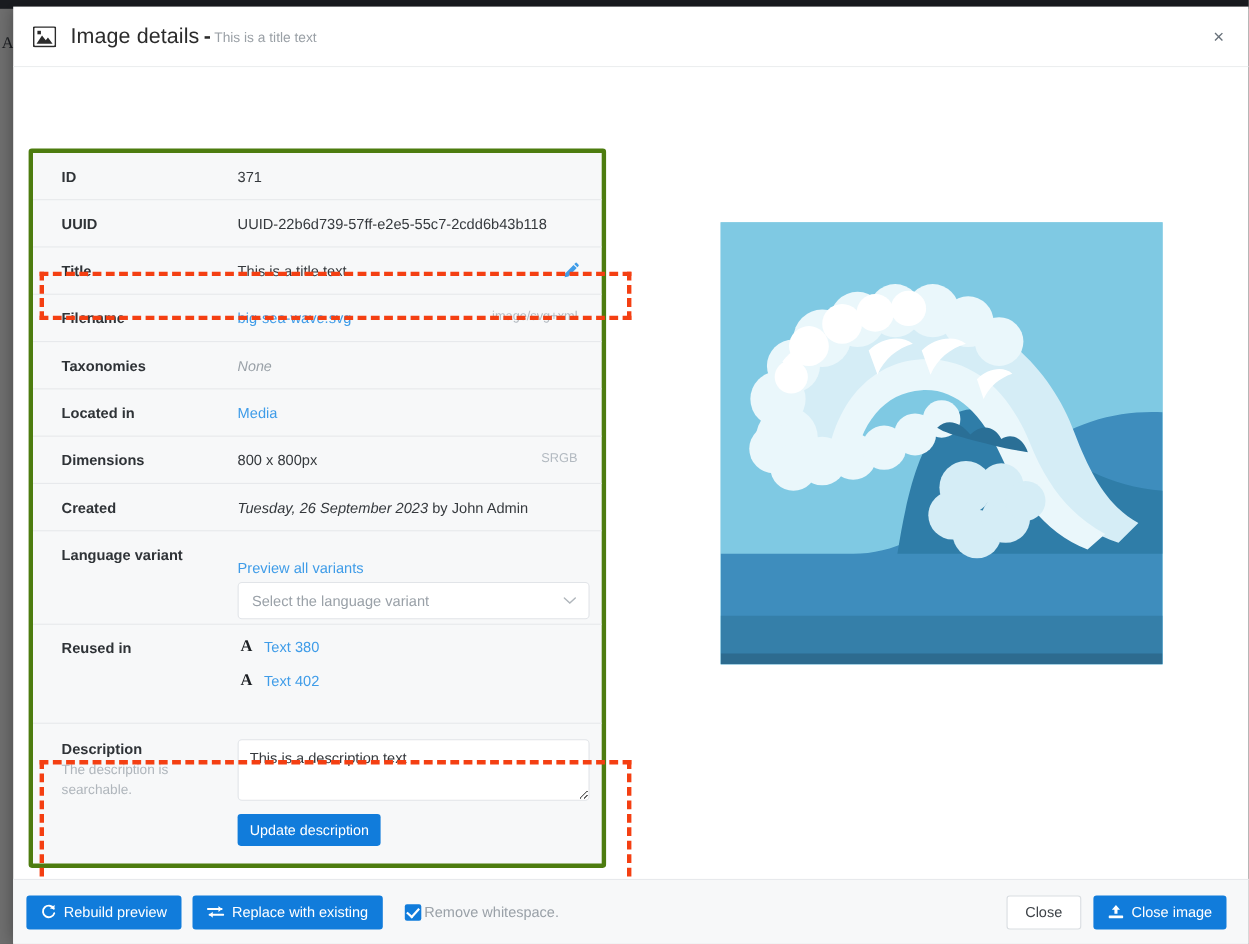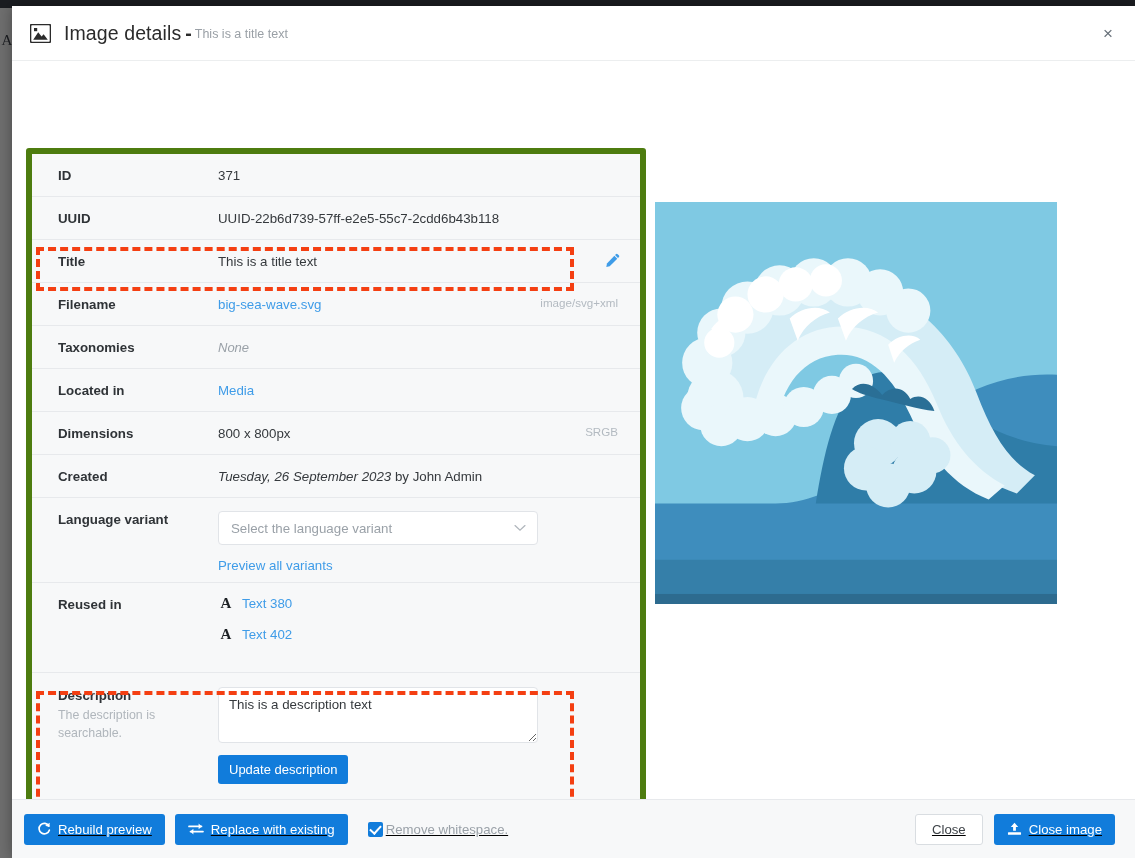--- a/index.html
+++ b/index.html
@@ -67,24 +67,24 @@
   }
 
   
   #modal-body {
     flex: 1 1 auto; position: relative; padding: 30px 0 0 0;
     overflow: hidden;
   }
 
   
   #detail-panel {
-    position: absolute; left: 14px; top: 87px;
-    width: 620px;
+    position: absolute; left: 14px; top: 74px;
+    width: 525px;
     background: #f7f8f9;
-    border: 6px solid #4d7c0f;
+    border: 4px solid #4d7c0f;
     border-radius: 3px;
   }
   .row {
     display: flex; align-items: flex-start;
     border-bottom: 1px solid #e7e9ec;
     padding: 0 18px;
     min-height: 42px;
     position: relative;
   }
   .row:last-child { border-bottom: none; }
@@ -198,21 +198,20 @@
   }
   #image-preview svg { display: block; width: 100%; height: 100%; }
 
   
   #modal-footer {
     flex: 0 0 59px; height: 59px;
     border-top: 1px solid #e7e9ec;
     background: #f7f8f9;
     display: flex; align-items: center;
     padding: 0 20px 0 12px;
-    text-decoration: underline;
   }
   .btn {
     display: inline-flex; align-items: center; gap: 7px;
     font-size: 13.2px; border-radius: 3px; cursor: pointer;
     font-family: "Liberation Sans", sans-serif;
     border: none;
   }
   .btn-primary { background: #117cdb; color: #fff; padding: 8px 13px; }
   .btn-default {
     background: #ffffff; color: #3d4247;
@@ -314,30 +313,30 @@
       </div>
 
       <div class="row">
         <div class="row-label">Created</div>
         <div class="row-value"><span class="date-italic">Tuesday, 26 September 2023</span><span> by John Admin</span></div>
       </div>
 
       <div class="row" id="row-language">
         <div class="row-label">Language variant</div>
         <div class="row-value">
+          <div id="preview-variants-wrap">
+            <a id="preview-variants" class="link" href="#">Preview all variants</a>
+          </div>
           <div id="lang-select">
             <span>Select the language variant</span>
             <span id="lang-caret">
               <svg width="12" height="8" viewBox="0 0 12 8" aria-hidden="true">
                 <path d="M1 1.6 L6 6.2 L11 1.6" fill="none" stroke="#b0b6bc" stroke-width="1.3" stroke-linecap="round"></path>
               </svg>
             </span>
-          </div>
-          <div id="preview-variants-wrap">
-            <a id="preview-variants" class="link" href="#">Preview all variants</a>
           </div>
         </div>
       </div>
 
       <div class="row" id="row-reused">
         <div class="row-label">Reused in</div>
         <div class="row-value">
 
 
           <div class="reuse-item">

